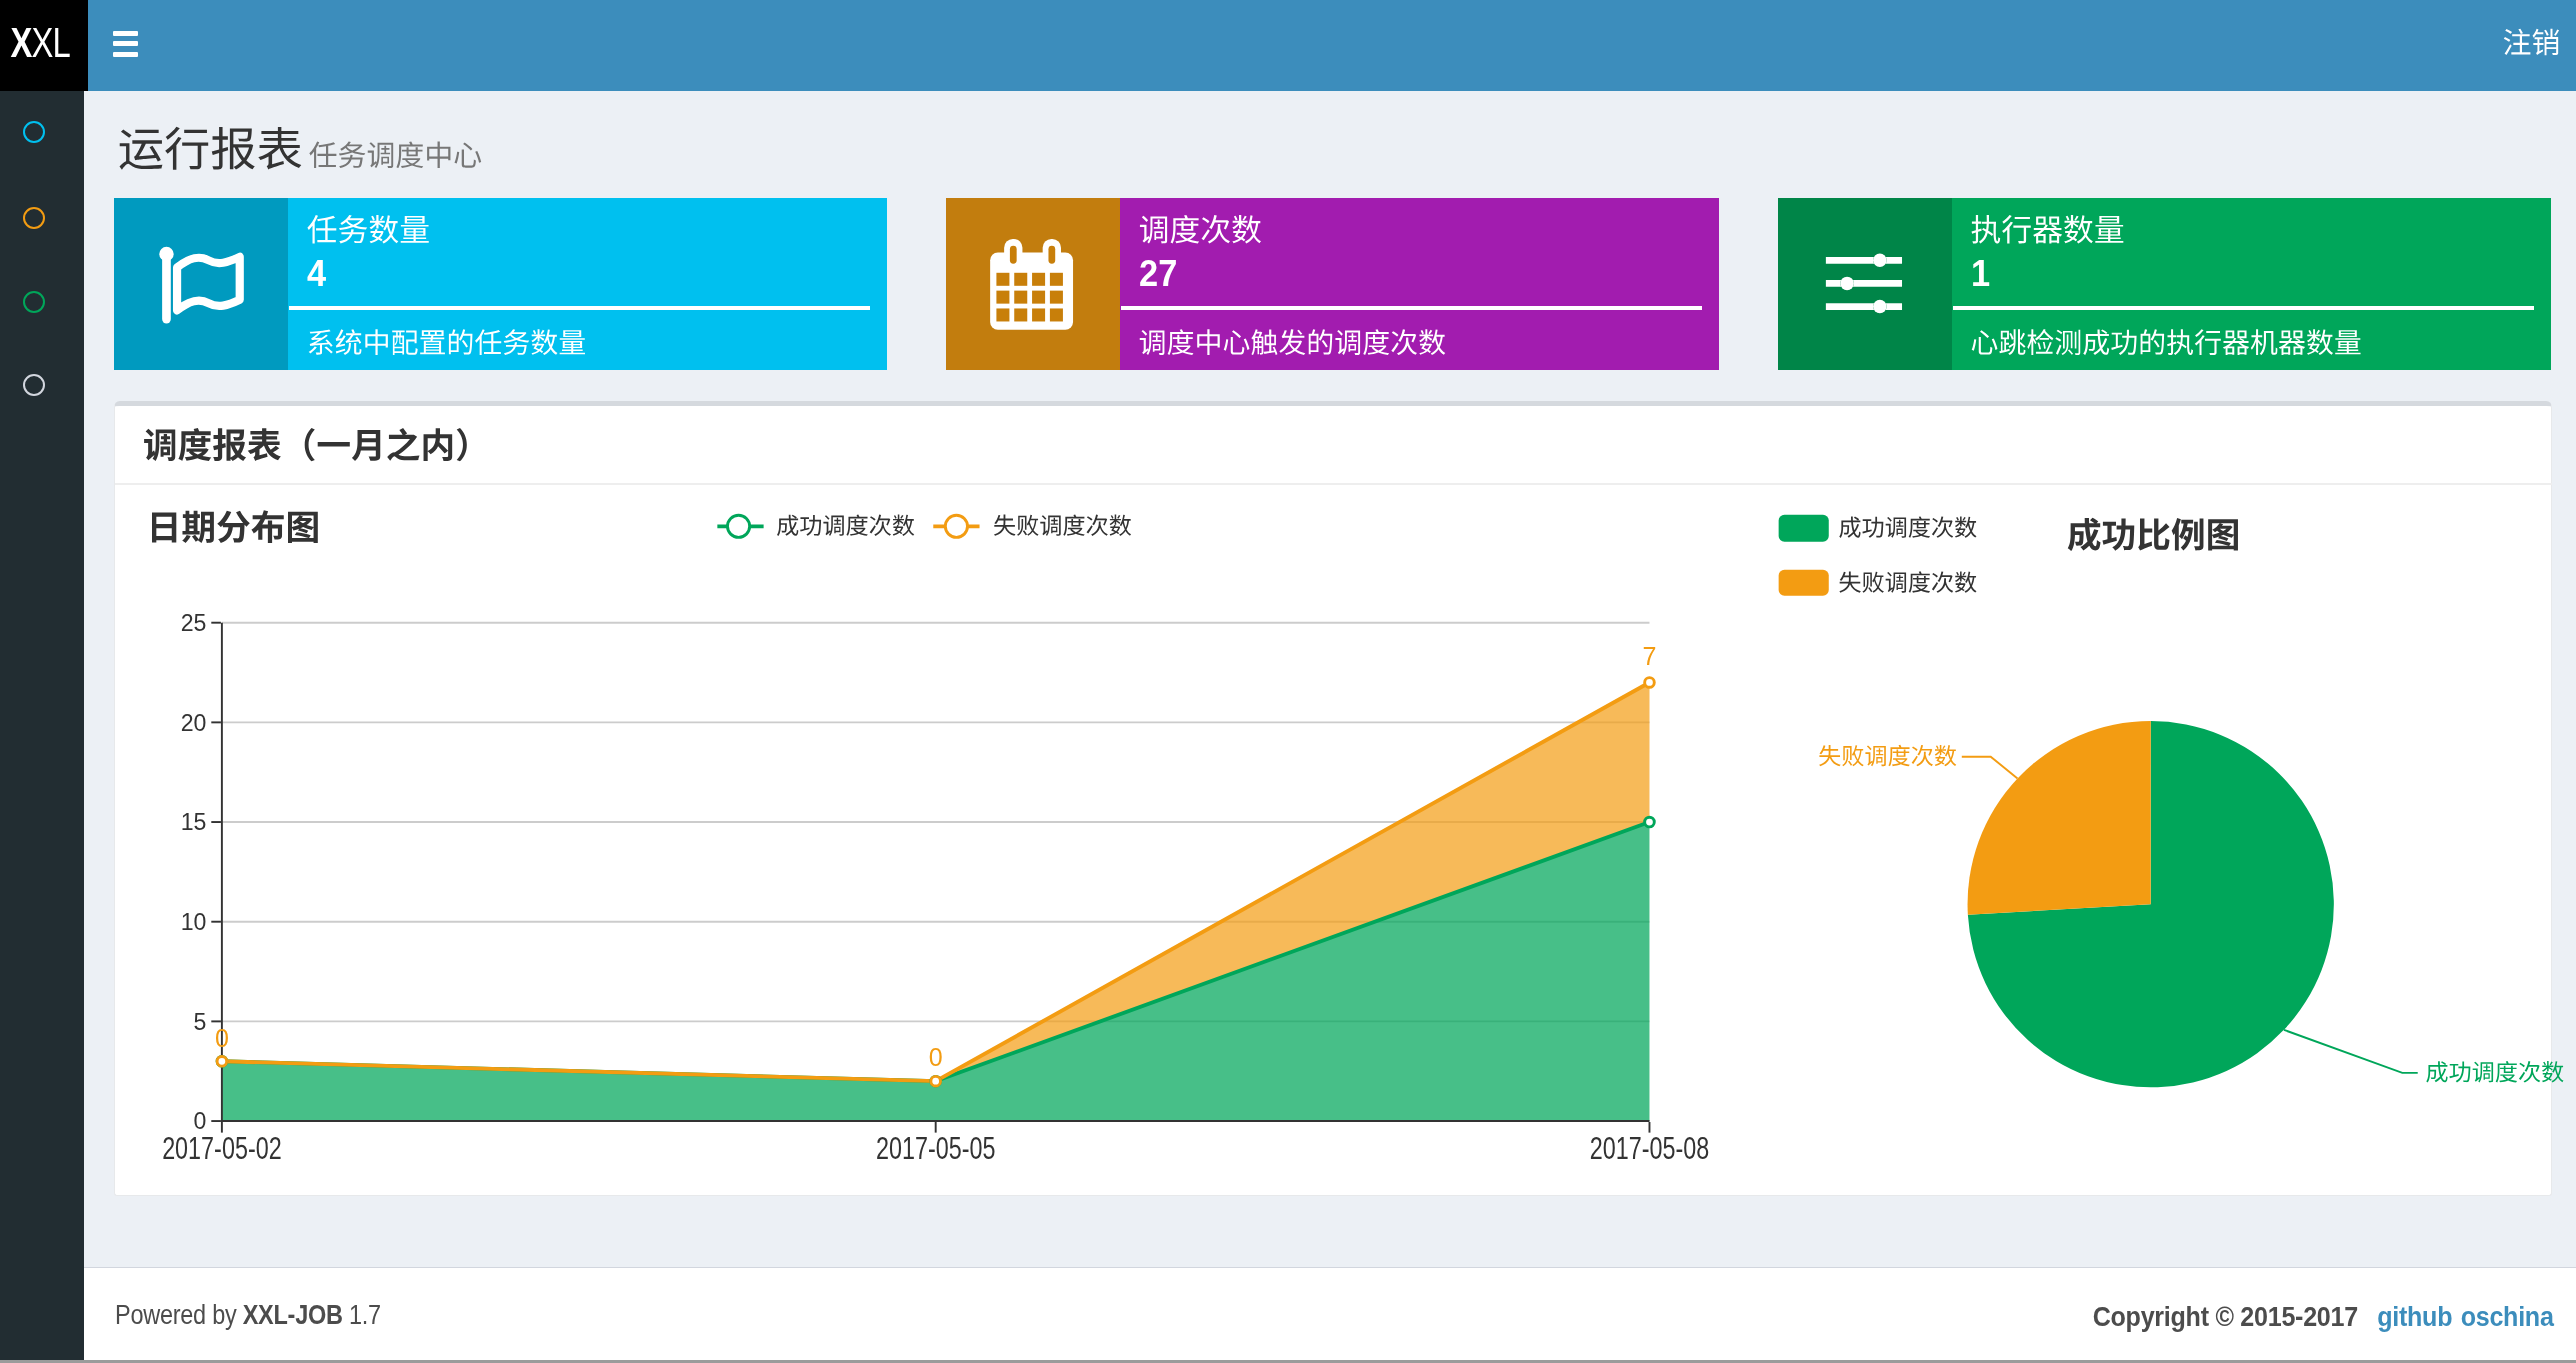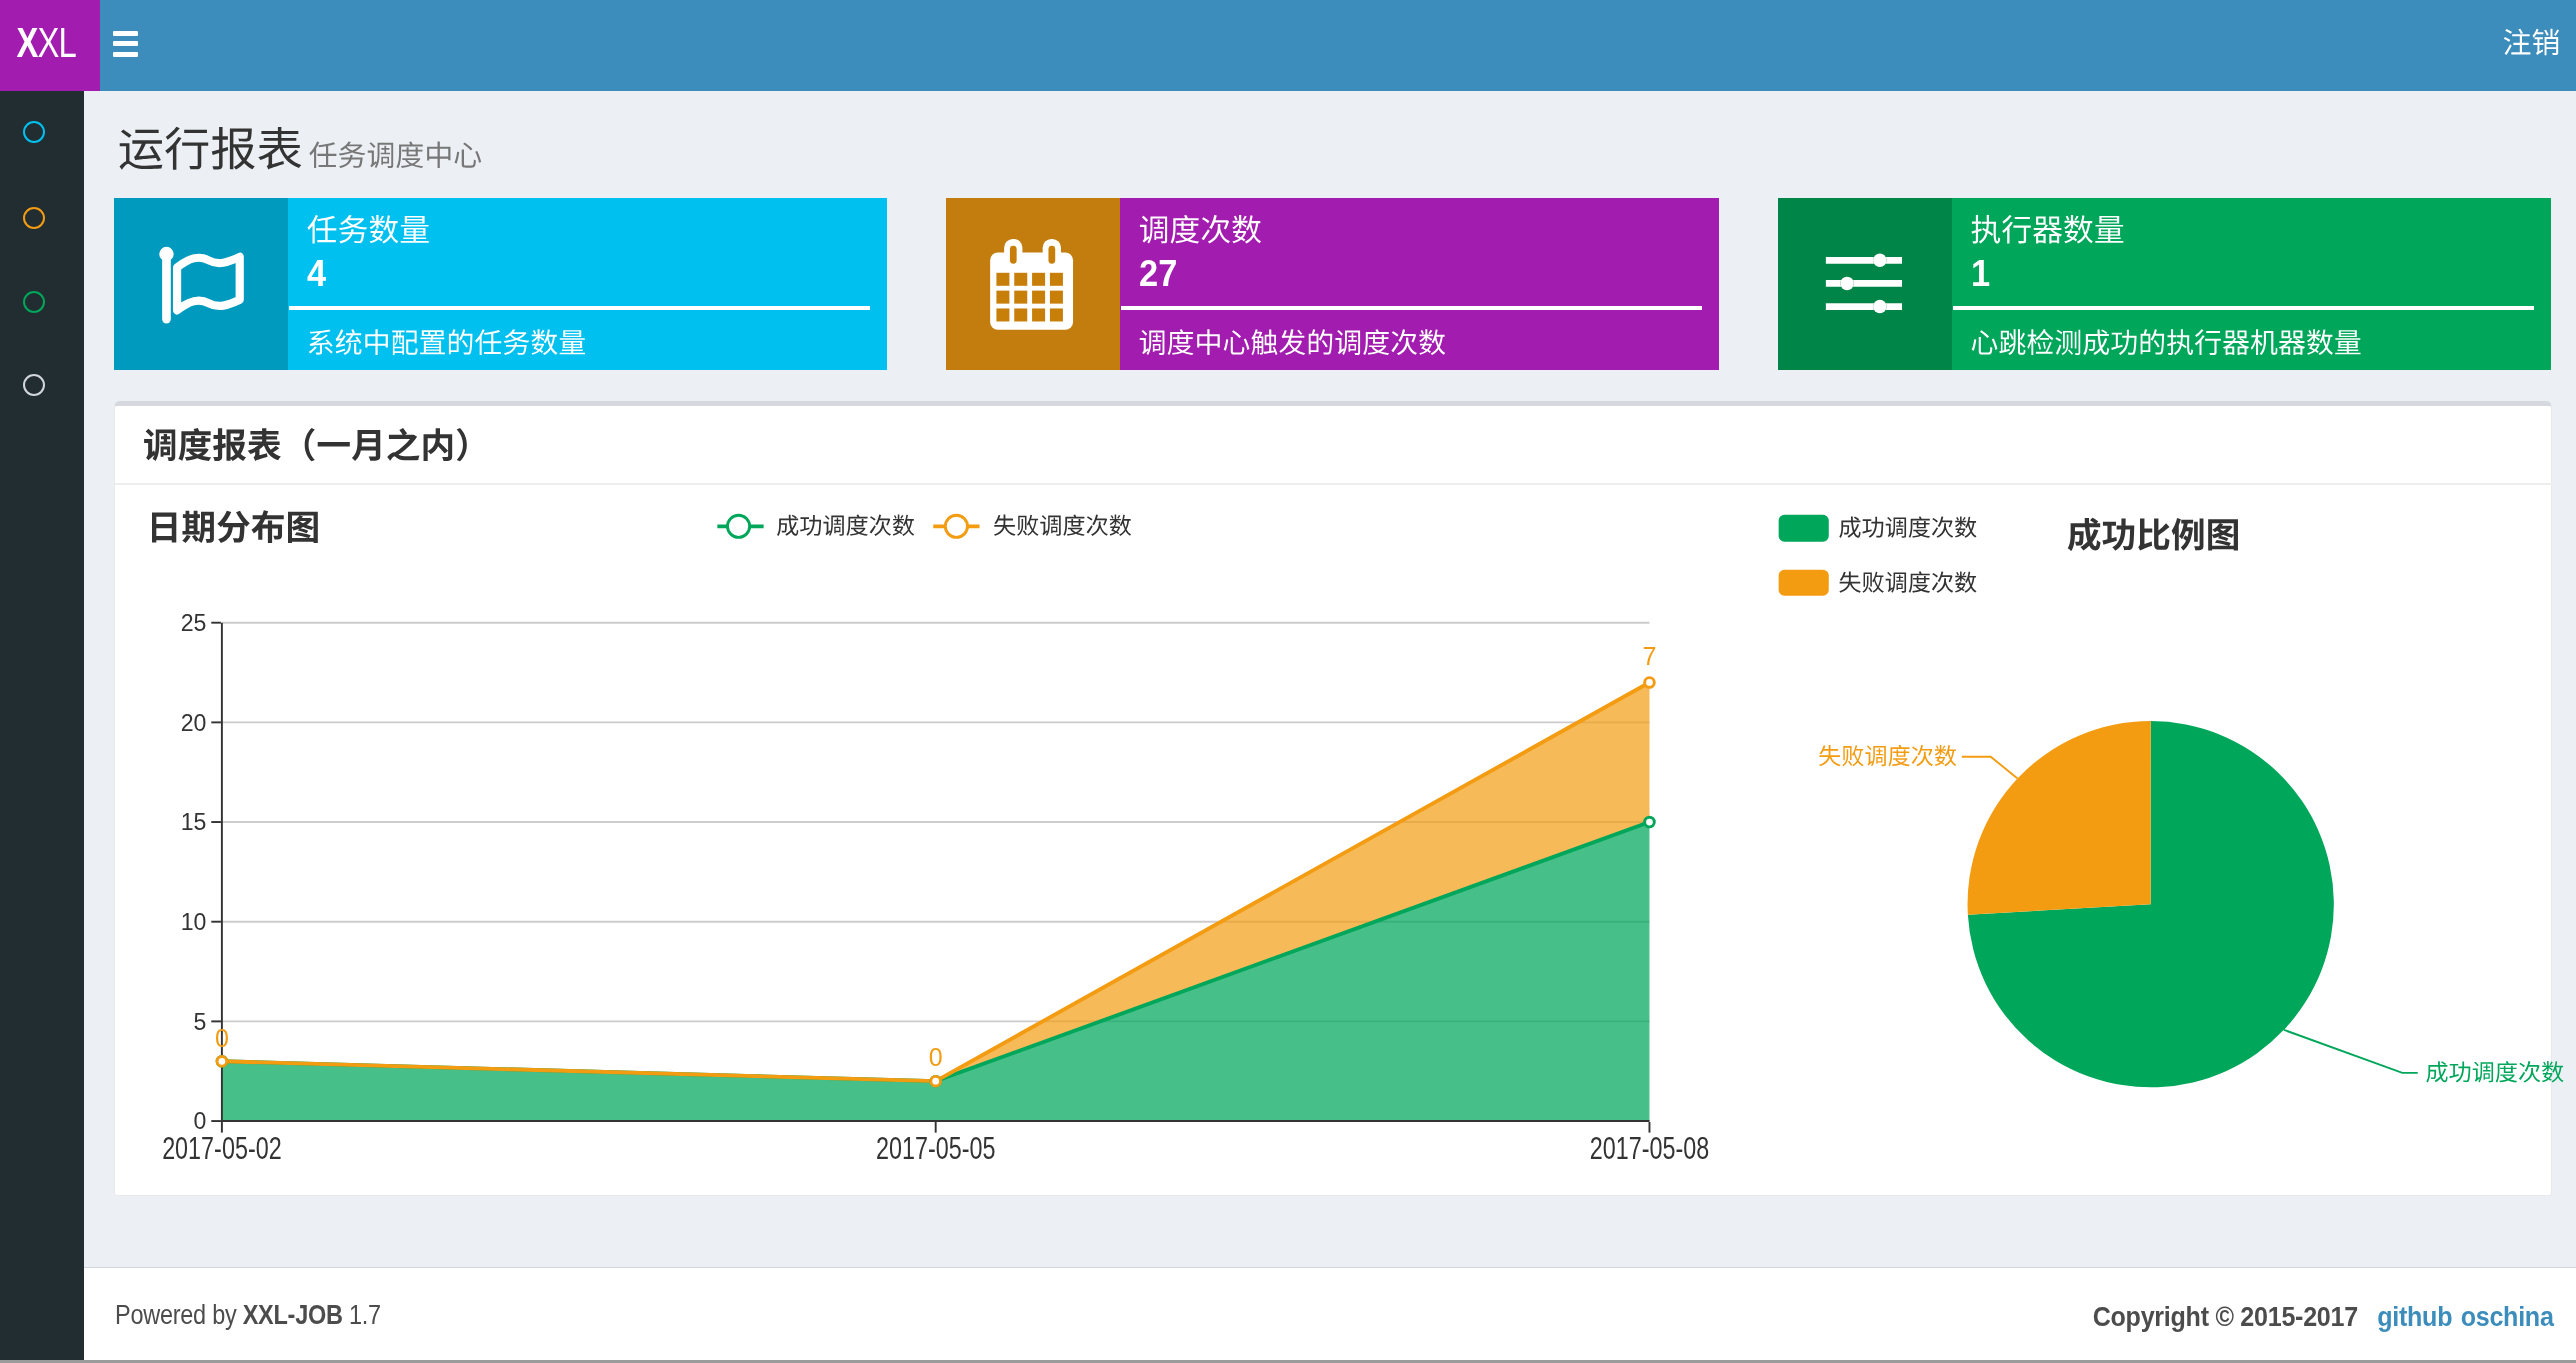--- a/index.html
+++ b/index.html
@@ -1,19 +1,19 @@
 <!DOCTYPE html>
 <html><head><meta charset="utf-8">
 <style>
 * { margin:0; padding:0; box-sizing:border-box; }
 html,body { width:2576px; height:1363px; overflow:hidden; }
 body { background:#ecf0f5; font-family:"Liberation Sans", sans-serif; position:relative; }
 .abs { position:absolute; }
 #navbar { left:0; top:0; width:2576px; height:91px; background:#3c8dbc; }
-#logo { left:0; top:0; width:100px; height:91px; background:#a21caf; color:#fff; text-align:center; }
+#logo { left:0; top:0; width:88px; height:91px; background:#000000; color:#fff; text-align:center; }
 #logo span { display:inline-block; font-size:42px; transform:scaleX(0.78); letter-spacing:-1px; margin-top:19px; margin-left:-7.7px; font-weight:300; }
 #logo b { font-weight:700; }
 .hbar { left:113px; width:25px; height:4.8px; background:#fff; border-radius:1px; }
 #sidebar { left:0; top:91px; width:84px; height:1273px; background:#222d32; }
 .circ { width:22px; height:22px; border-radius:50%; border-style:solid; border-width:2.9px; background:transparent; }
 .ibox { top:198px; width:773px; height:172px; }
 .iboxicon { width:174px; height:172px; }
 .iboxline { left:175px; right:17.4px; top:108px; height:3.9px; background:#fff; position:absolute; }
 .num { position:absolute; left:193px; top:53px; color:#fff; font-size:37px; font-weight:700; line-height:46px; transform:scaleX(0.93); transform-origin:0 0; }
 #panel { left:114px; top:401px; width:2438px; height:795px; background:#fff; border:5.8px solid #d5d9de; border-left:1.9px solid #e7e9eb; border-right:1.9px solid #e7e9eb; border-bottom:1.9px solid #e7e9eb; border-radius:5.8px 5.8px 2.9px 2.9px; }

